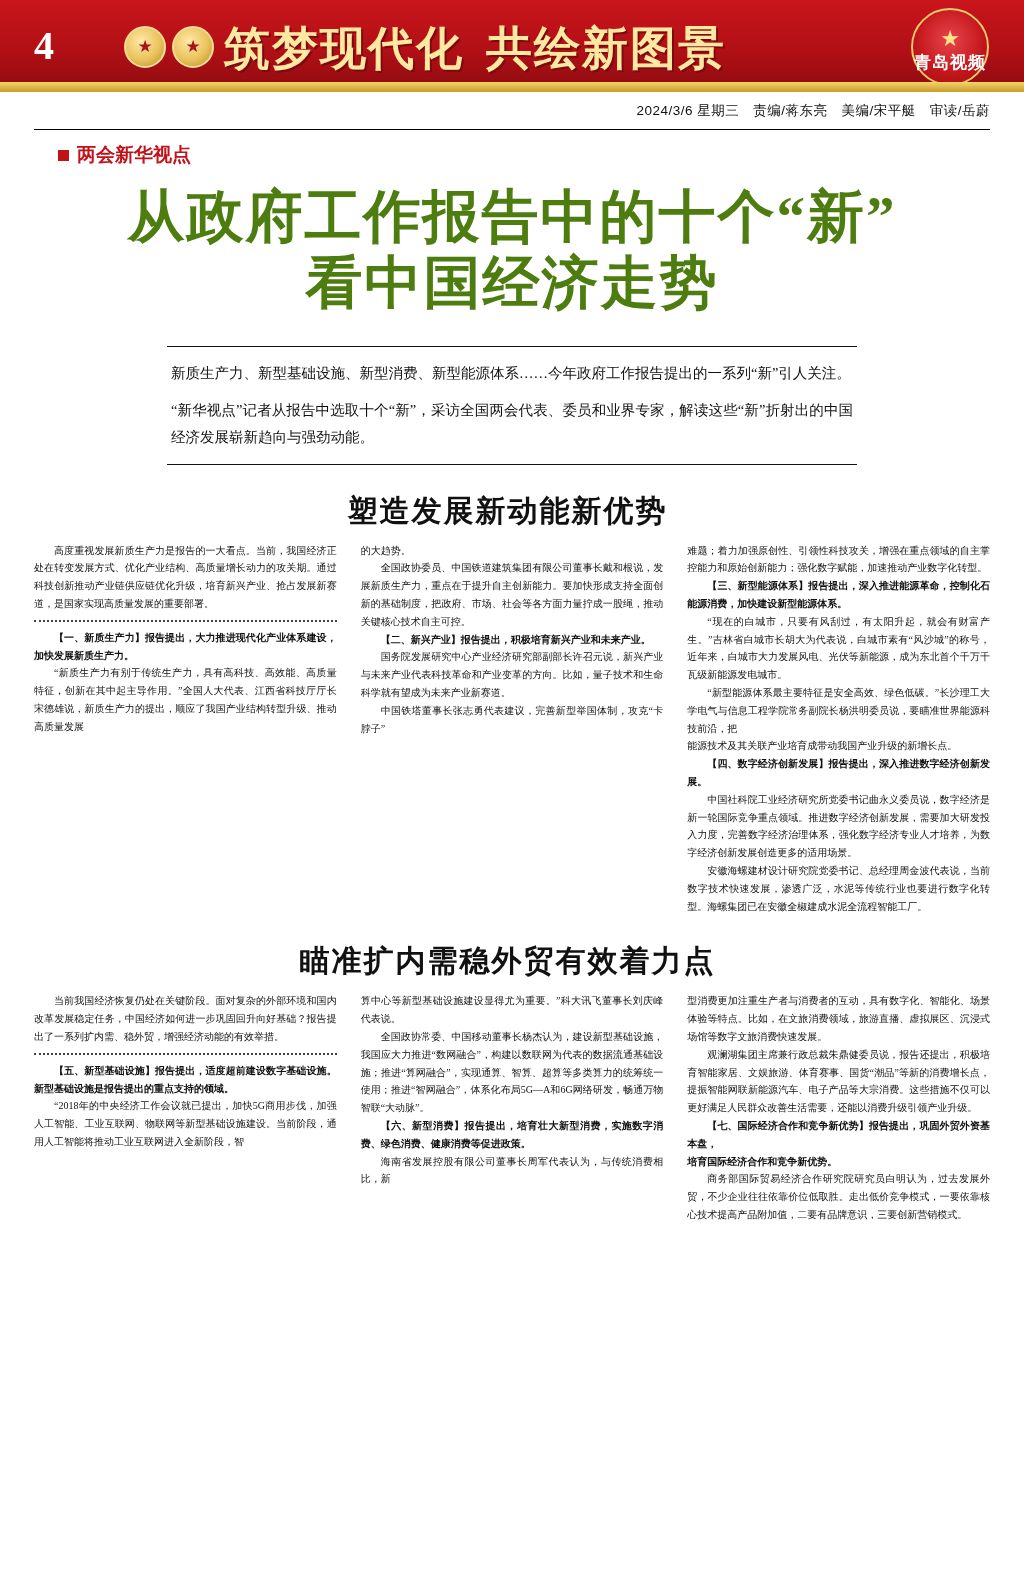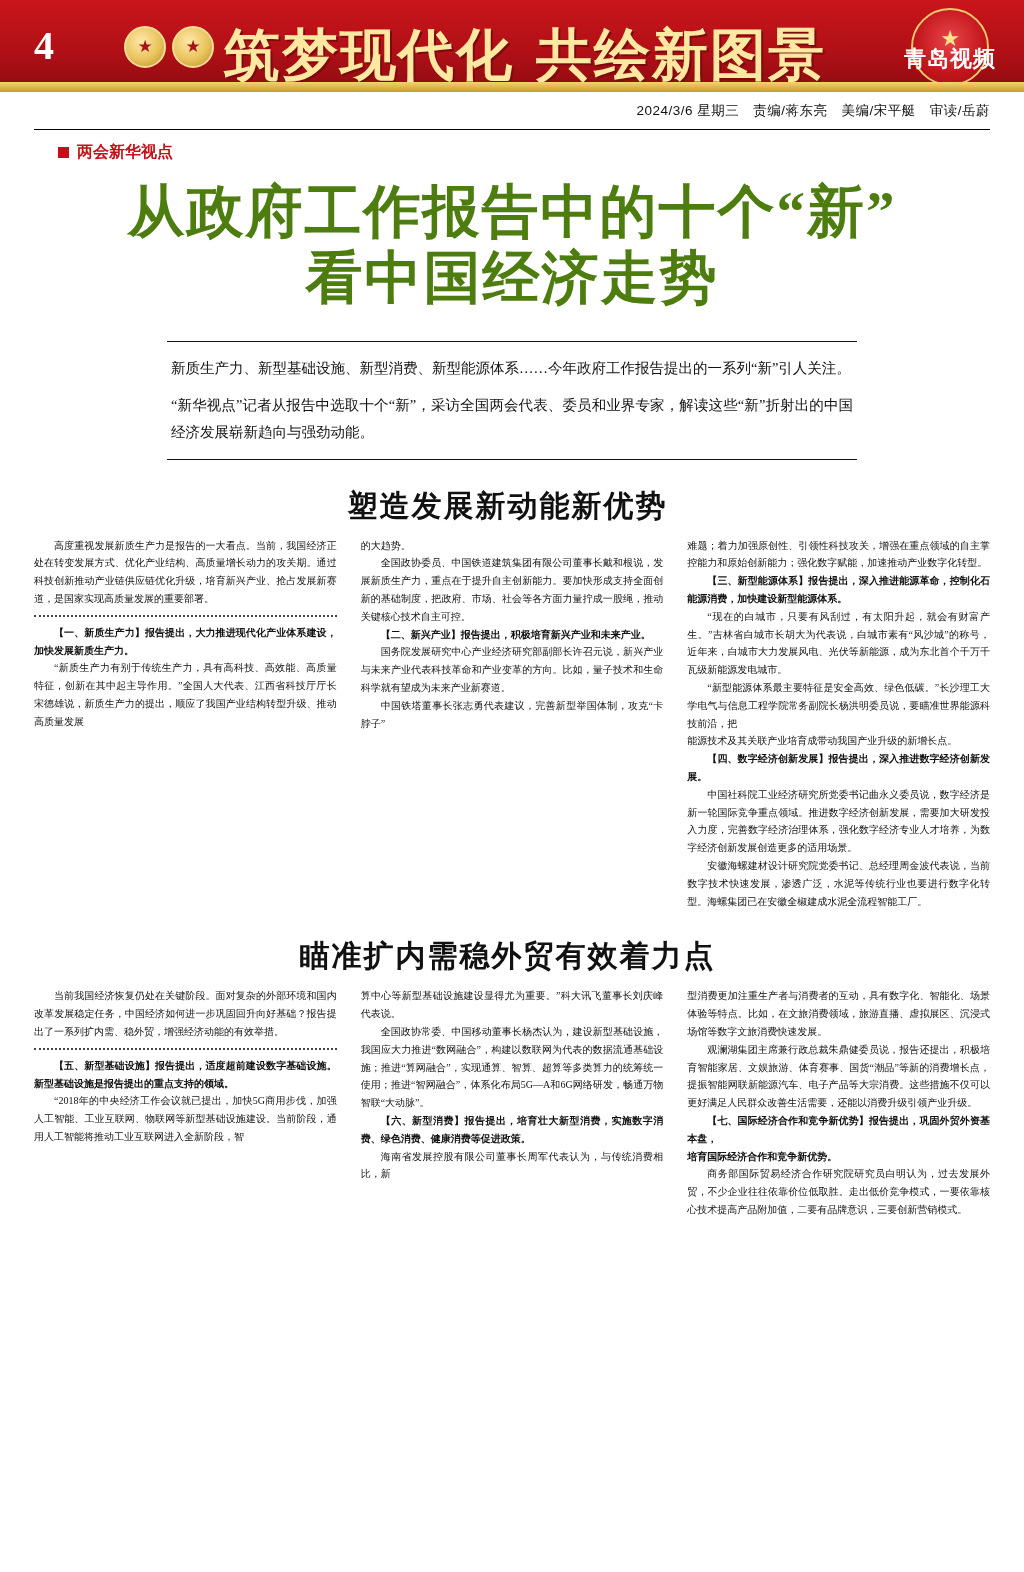--- a/index.html
+++ b/index.html
@@ -58,21 +58,21 @@
     left: 0; right: 0; top: 50%;
     transform: translateY(-52%);
     text-align: center;
     font-size: 17px;
     color: #a8131a;
     line-height: 1;
   }
   .mh-title {
     position: absolute;
     left: 224px; top: 18px;
-    font-size: 56px;
+    font-size: 46px;
     font-weight: bold;
     color: #ffe9a2;
     font-family: "Liberation Serif", serif;
     letter-spacing: 2px;
     text-shadow: 2px 2px 0 #7c0a0e;
     white-space: nowrap;
   }
   .mh-title .gap { display: inline-block; width: 22px; }
   .mh-sub {
     position: absolute;
@@ -102,21 +102,21 @@
     content: "★";
     position: absolute;
     left: 0; right: 0; top: 16px;
     text-align: center;
     font-size: 22px;
     color: #ffe38a;
   }
   .mh-logo .txt {
     position: absolute;
     left: 0; right: 0; bottom: 2px;
-    font-size: 22px;
+    font-size: 17px;
     font-weight: bold;
     color: #ffffff;
     letter-spacing: 1px;
   }
 
   
   .dateline {
     position: relative;
     height: 38px;
     border-bottom: 1px solid #000;
@@ -131,21 +131,21 @@
     letter-spacing: .5px;
   }
   .dateline .right .sep { display: inline-block; width: 14px; }
 
   
   .kicker {
     margin: 12px 0 0 58px;
     display: flex;
     align-items: center;
     gap: 8px;
-    font-size: 16px;
+    font-size: 19px;
     font-weight: bold;
     color: #c1121a;
     font-family: "Liberation Sans", sans-serif;
   }
   .kicker .sq {
     width: 11px; height: 11px;
     background: #c1121a;
     display: inline-block;
   }
 

